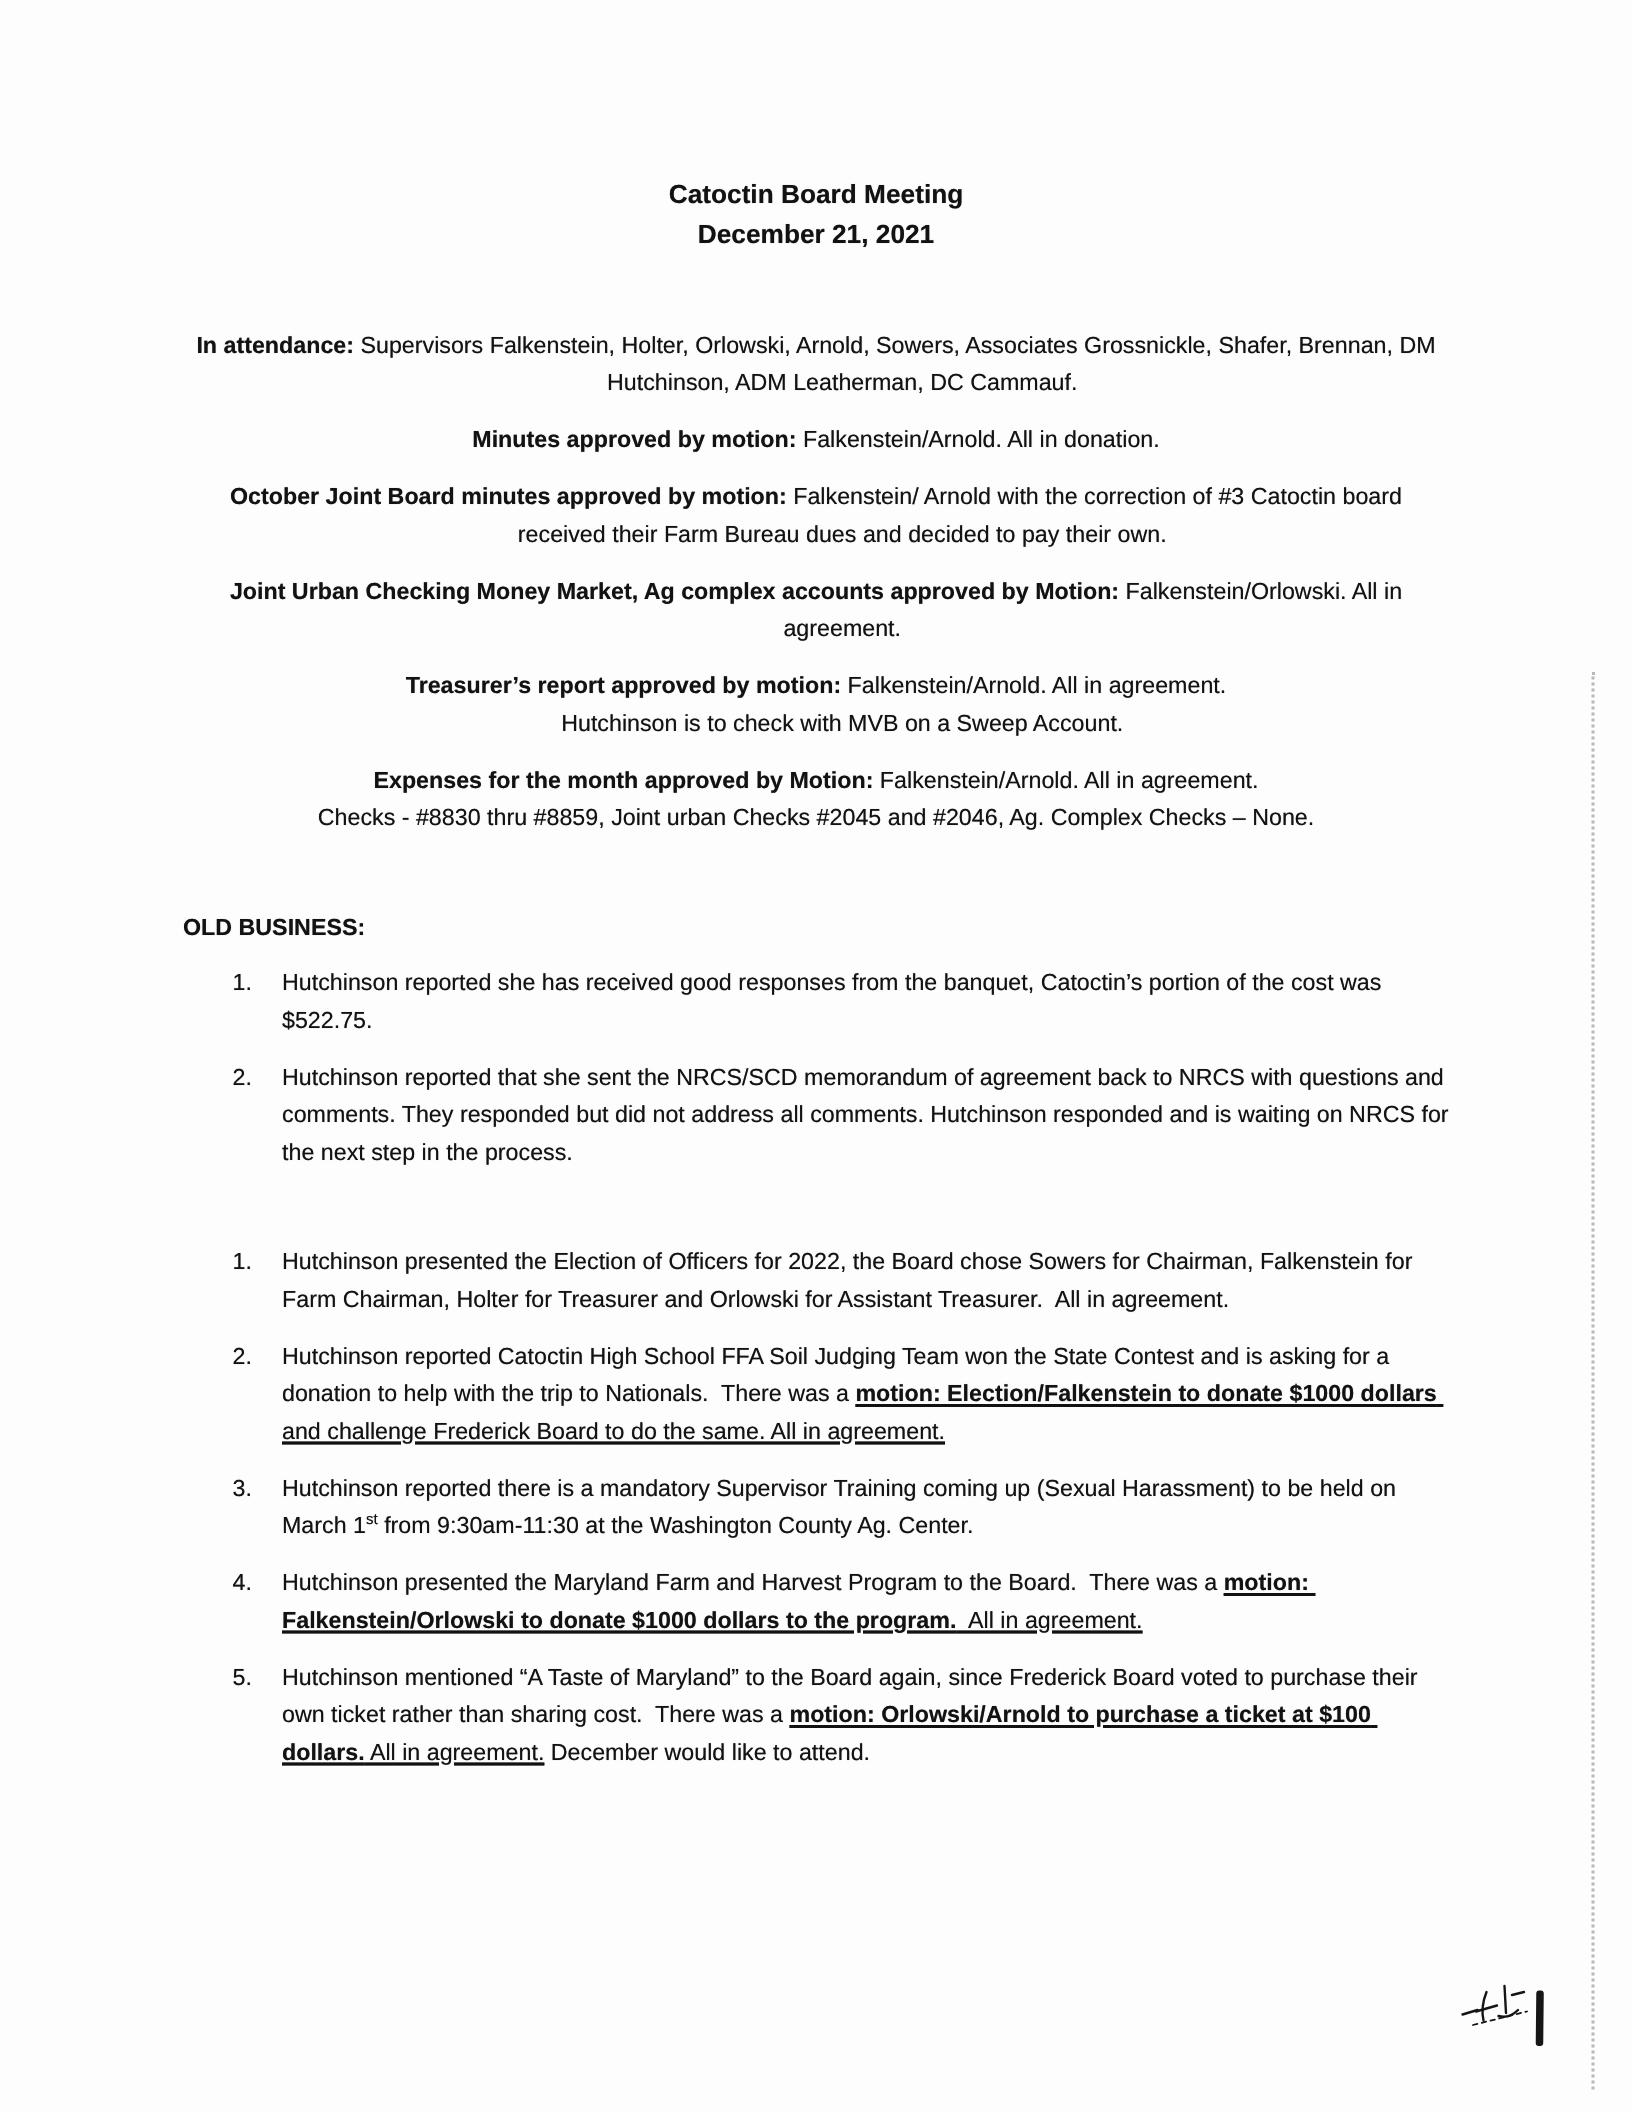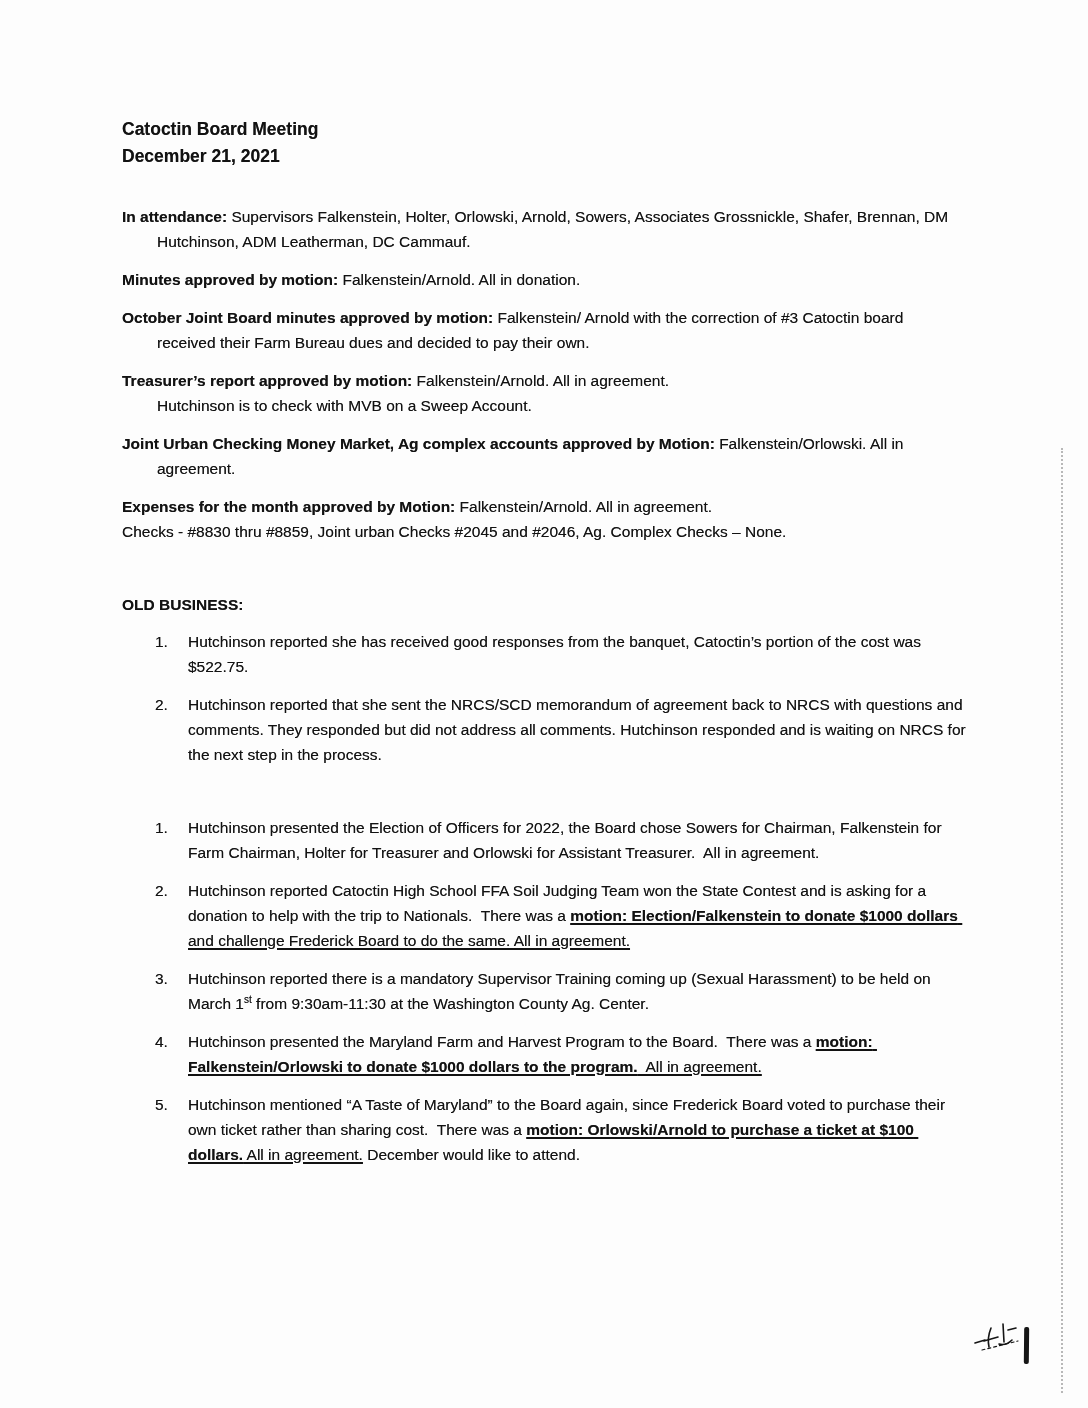--- a/index.html
+++ b/index.html
@@ -6,22 +6,22 @@
   .page{
     position:relative;
     width:1088px;height:1408px;
     background:#fdfdfd;
     font-family:"Liberation Sans",sans-serif;
     color:#121212;
     overflow:hidden;
     text-shadow:0 0 .5px rgba(0,0,0,.55);
   }
   .content{position:absolute;left:122px;top:116px;width:844px;}
-  .title-block{text-align:left;font-weight:bold;font-size:17.5px;line-height:27px;margin-bottom:34px;}
-  .para{font-size:15.5px;line-height:25px;margin:0 0 13px 0;white-space:pre-wrap;}
+  .title-block{text-align:center;font-weight:bold;font-size:17.5px;line-height:27px;margin-bottom:48px;}
+  .para{font-size:15.5px;line-height:25px;margin:0 0 13px 0;white-space:pre-wrap;text-align:center;}
   .hang{padding-left:35px;text-indent:-35px;}
   .b{font-weight:bold;}
   .section{margin-top:48px;}
   .heading{font-size:15.5px;line-height:25px;font-weight:bold;margin:0 0 12px 0;}
   .item{position:relative;padding-left:66px;font-size:15.5px;line-height:25px;margin:0 0 13px 0;white-space:pre-wrap;}
   .num{position:absolute;left:33px;top:0;}
   .u{text-decoration:underline;text-decoration-thickness:1.5px;text-underline-offset:2px;}
   .bu{font-weight:bold;text-decoration:underline;text-decoration-thickness:2px;text-underline-offset:2px;}
   sup{font-size:10px;line-height:0;}
   
@@ -39,24 +39,24 @@
       <div>Catoctin Board Meeting</div>
       <div>December 21, 2021</div>
     </div>
 
     <p class="para hang"><span class="b">In attendance:</span><span> Supervisors Falkenstein, Holter, Orlowski, Arnold, Sowers, Associates Grossnickle, Shafer, Brennan, DM Hutchinson, ADM Leatherman, DC Cammauf.</span></p>
 
     <p class="para hang"><span class="b">Minutes approved by motion:</span><span> Falkenstein/Arnold. All in donation.</span></p>
 
     <p class="para hang"><span class="b">October Joint Board minutes approved by motion:</span><span> Falkenstein/ Arnold with the correction of #3 Catoctin board received their Farm Bureau dues and decided to pay their own.</span></p>
 
+    <p class="para hang"><span class="b">Joint Urban Checking Money Market, Ag complex accounts approved by Motion:</span><span> Falkenstein/Orlowski. All in agreement.</span></p>
+
     <p class="para hang"><span class="b">Treasurer’s report approved by motion:</span><span> Falkenstein/Arnold. All in agreement.
 Hutchinson is to check with MVB on a Sweep Account.</span></p>
-
-    <p class="para hang"><span class="b">Joint Urban Checking Money Market, Ag complex accounts approved by Motion:</span><span> Falkenstein/Orlowski. All in agreement.</span></p>
 
     <p class="para"><span class="b">Expenses for the month approved by Motion:</span><span> Falkenstein/Arnold. All in agreement.
 Checks - #8830 thru #8859, Joint urban Checks #2045 and #2046, Ag. Complex Checks – None.</span></p>
 
     <div class="section">
       <p class="heading">OLD BUSINESS:</p>
       <div class="item"><span class="num">1.</span><span>Hutchinson reported she has received good responses from the banquet, Catoctin’s portion of the cost was $522.75.</span></div>
       <div class="item"><span class="num">2.</span><span>Hutchinson reported that she sent the NRCS/SCD memorandum of agreement back to NRCS with questions and comments. They responded but did not address all comments. Hutchinson responded and is waiting on NRCS for the next step in the process.</span></div>
     </div>
 

